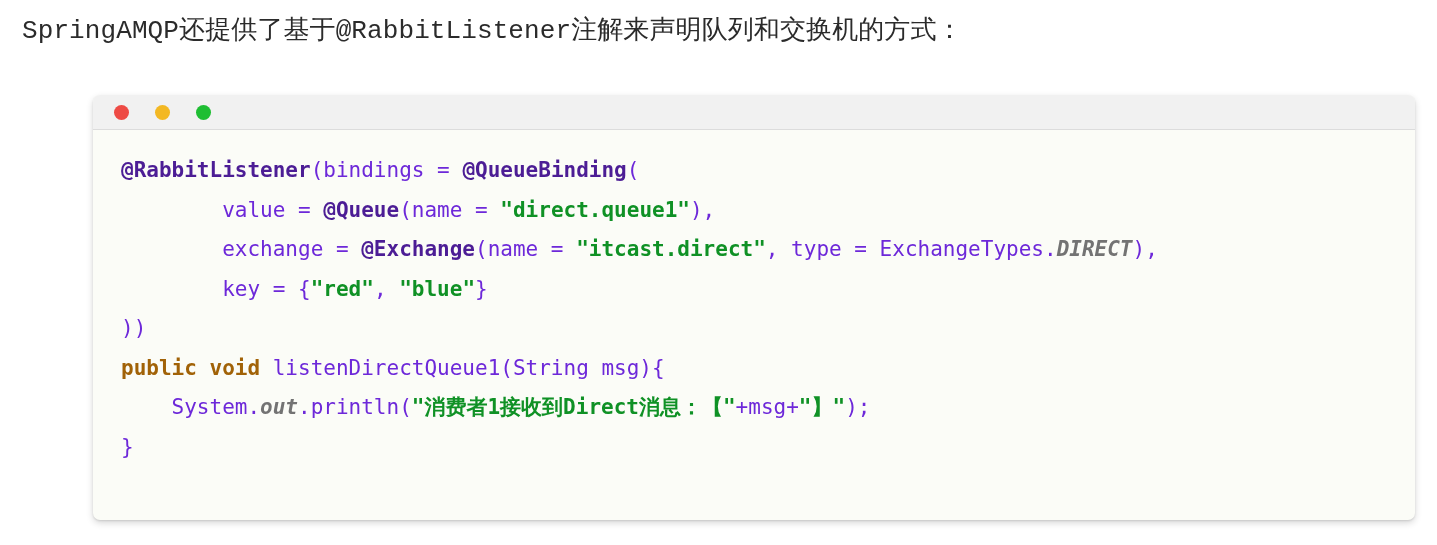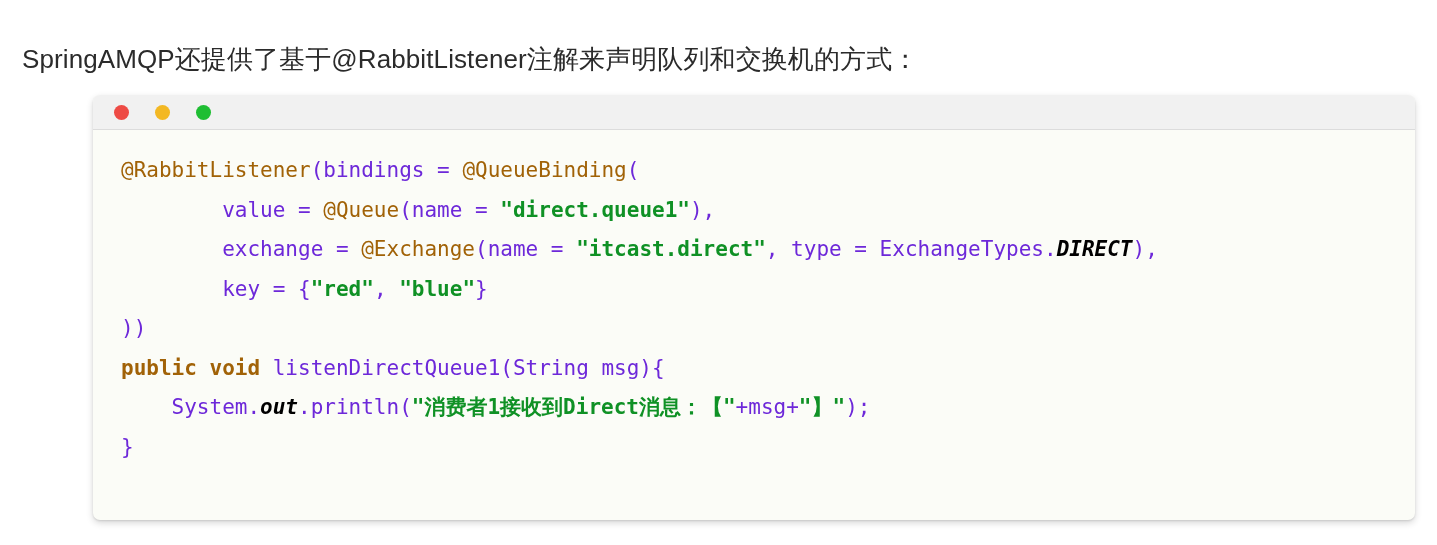--- a/index.html
+++ b/index.html
@@ -12,22 +12,22 @@
     height: 545px;
     position: relative;
     overflow: hidden;
     font-family: "Liberation Sans", sans-serif;
   }
 
   
   #page-heading {
     position: absolute;
     left: 22px;
-    top: 42px;
-    font-family: Liberation Sans, sans-serif;
+    top: 14px;
+    font-family: Liberation Mono, monospace;
     font-size: 26px;
     line-height: 34px;
     color: #2b2b2b;
     letter-spacing: 0.1px;
     white-space: nowrap;
   }
 
   
   #code-window {
     position: absolute;
@@ -65,25 +65,25 @@
     font-family: "DejaVu Sans Mono", "Liberation Mono", monospace;
     font-size: 21px;
     line-height: 39.5px;
     color: #2e2e2e;
     white-space: pre;
     letter-spacing: 0px;
   }
   .code-line { white-space: pre; }
 
   
-  .tok-anno   { color: #a16207; }
+  .tok-anno   { color: #4c1d95; font-weight: bold; }
   .tok-plain  { color: #6d28d9; }
   .tok-str    { color: #0f9125; font-weight: bold; }
   .tok-kw     { color: #a16207; font-weight: bold; }
-  .tok-static { color: #000000; font-weight: bold; font-style: italic; }
+  .tok-static { color: #737373; font-weight: bold; font-style: italic; }
 </style>
 </head>
 <body>
 
 <div id="page-heading">SpringAMQP还提供了基于@RabbitListener注解来声明队列和交换机的方式：</div>
 
 <div id="code-window">
 
   <div id="code-titlebar">
     <span class="win-dot red" style="background: rgb(238, 75, 69);"></span>

